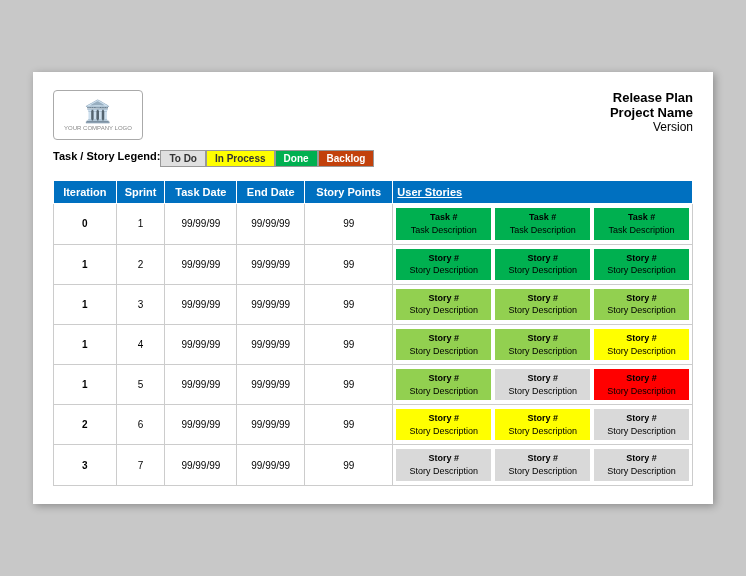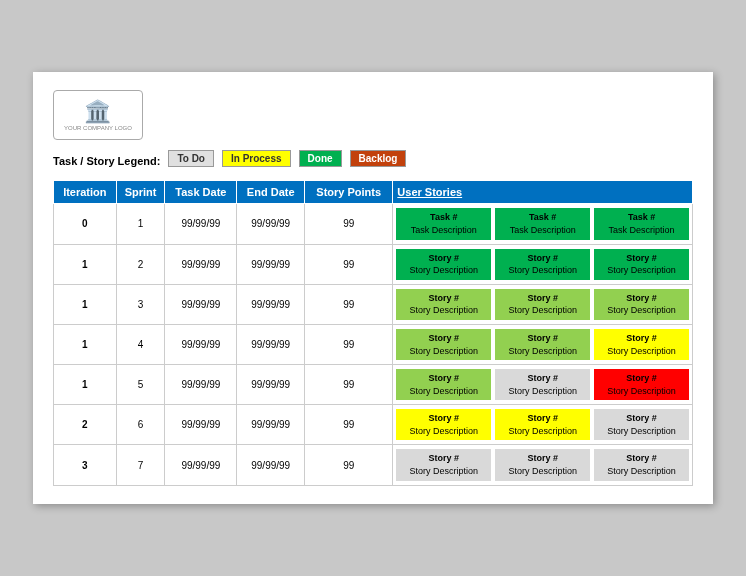--- a/index.html
+++ b/index.html
@@ -53,22 +53,21 @@
     }
     .title-block .project {
       font-size: 13px;
       font-weight: bold;
     }
     .title-block .version {
       font-size: 12px;
     }
     .legend-row {
       display: flex;
-      align-items: flex-end;
-      gap: 8px;
+      align-items: flex-start;
       margin-bottom: 13px;
       font-size: 11px;
     }
     .legend-label {
       font-weight: bold;
       font-size: 11px;
     }
     .legend-badge {
       padding: 2px 8px;
       font-size: 10px;
@@ -134,20 +133,25 @@
   </style>
 </head>
 <body>
 
 <div class="page">
 
   <div class="header">
     <div class="logo-box">
       <div class="logo-icon">🏛️</div>
       <div class="logo-text">YOUR COMPANY LOGO</div>
+    </div>
+    <div class="title-block">
+      <div class="release">Release Plan</div>
+      <div class="project">Project Name</div>
+      <div class="version">Version</div>
     </div>
   </div>
 
   <div class="legend-row">
     <span class="legend-label">Task / Story Legend:</span>
     <span class="legend-badge badge-todo">To Do</span>
     <span class="legend-badge badge-inprocess">In Process</span>
     <span class="legend-badge badge-done">Done</span>
     <span class="legend-badge badge-backlog">Backlog</span>
   </div>

